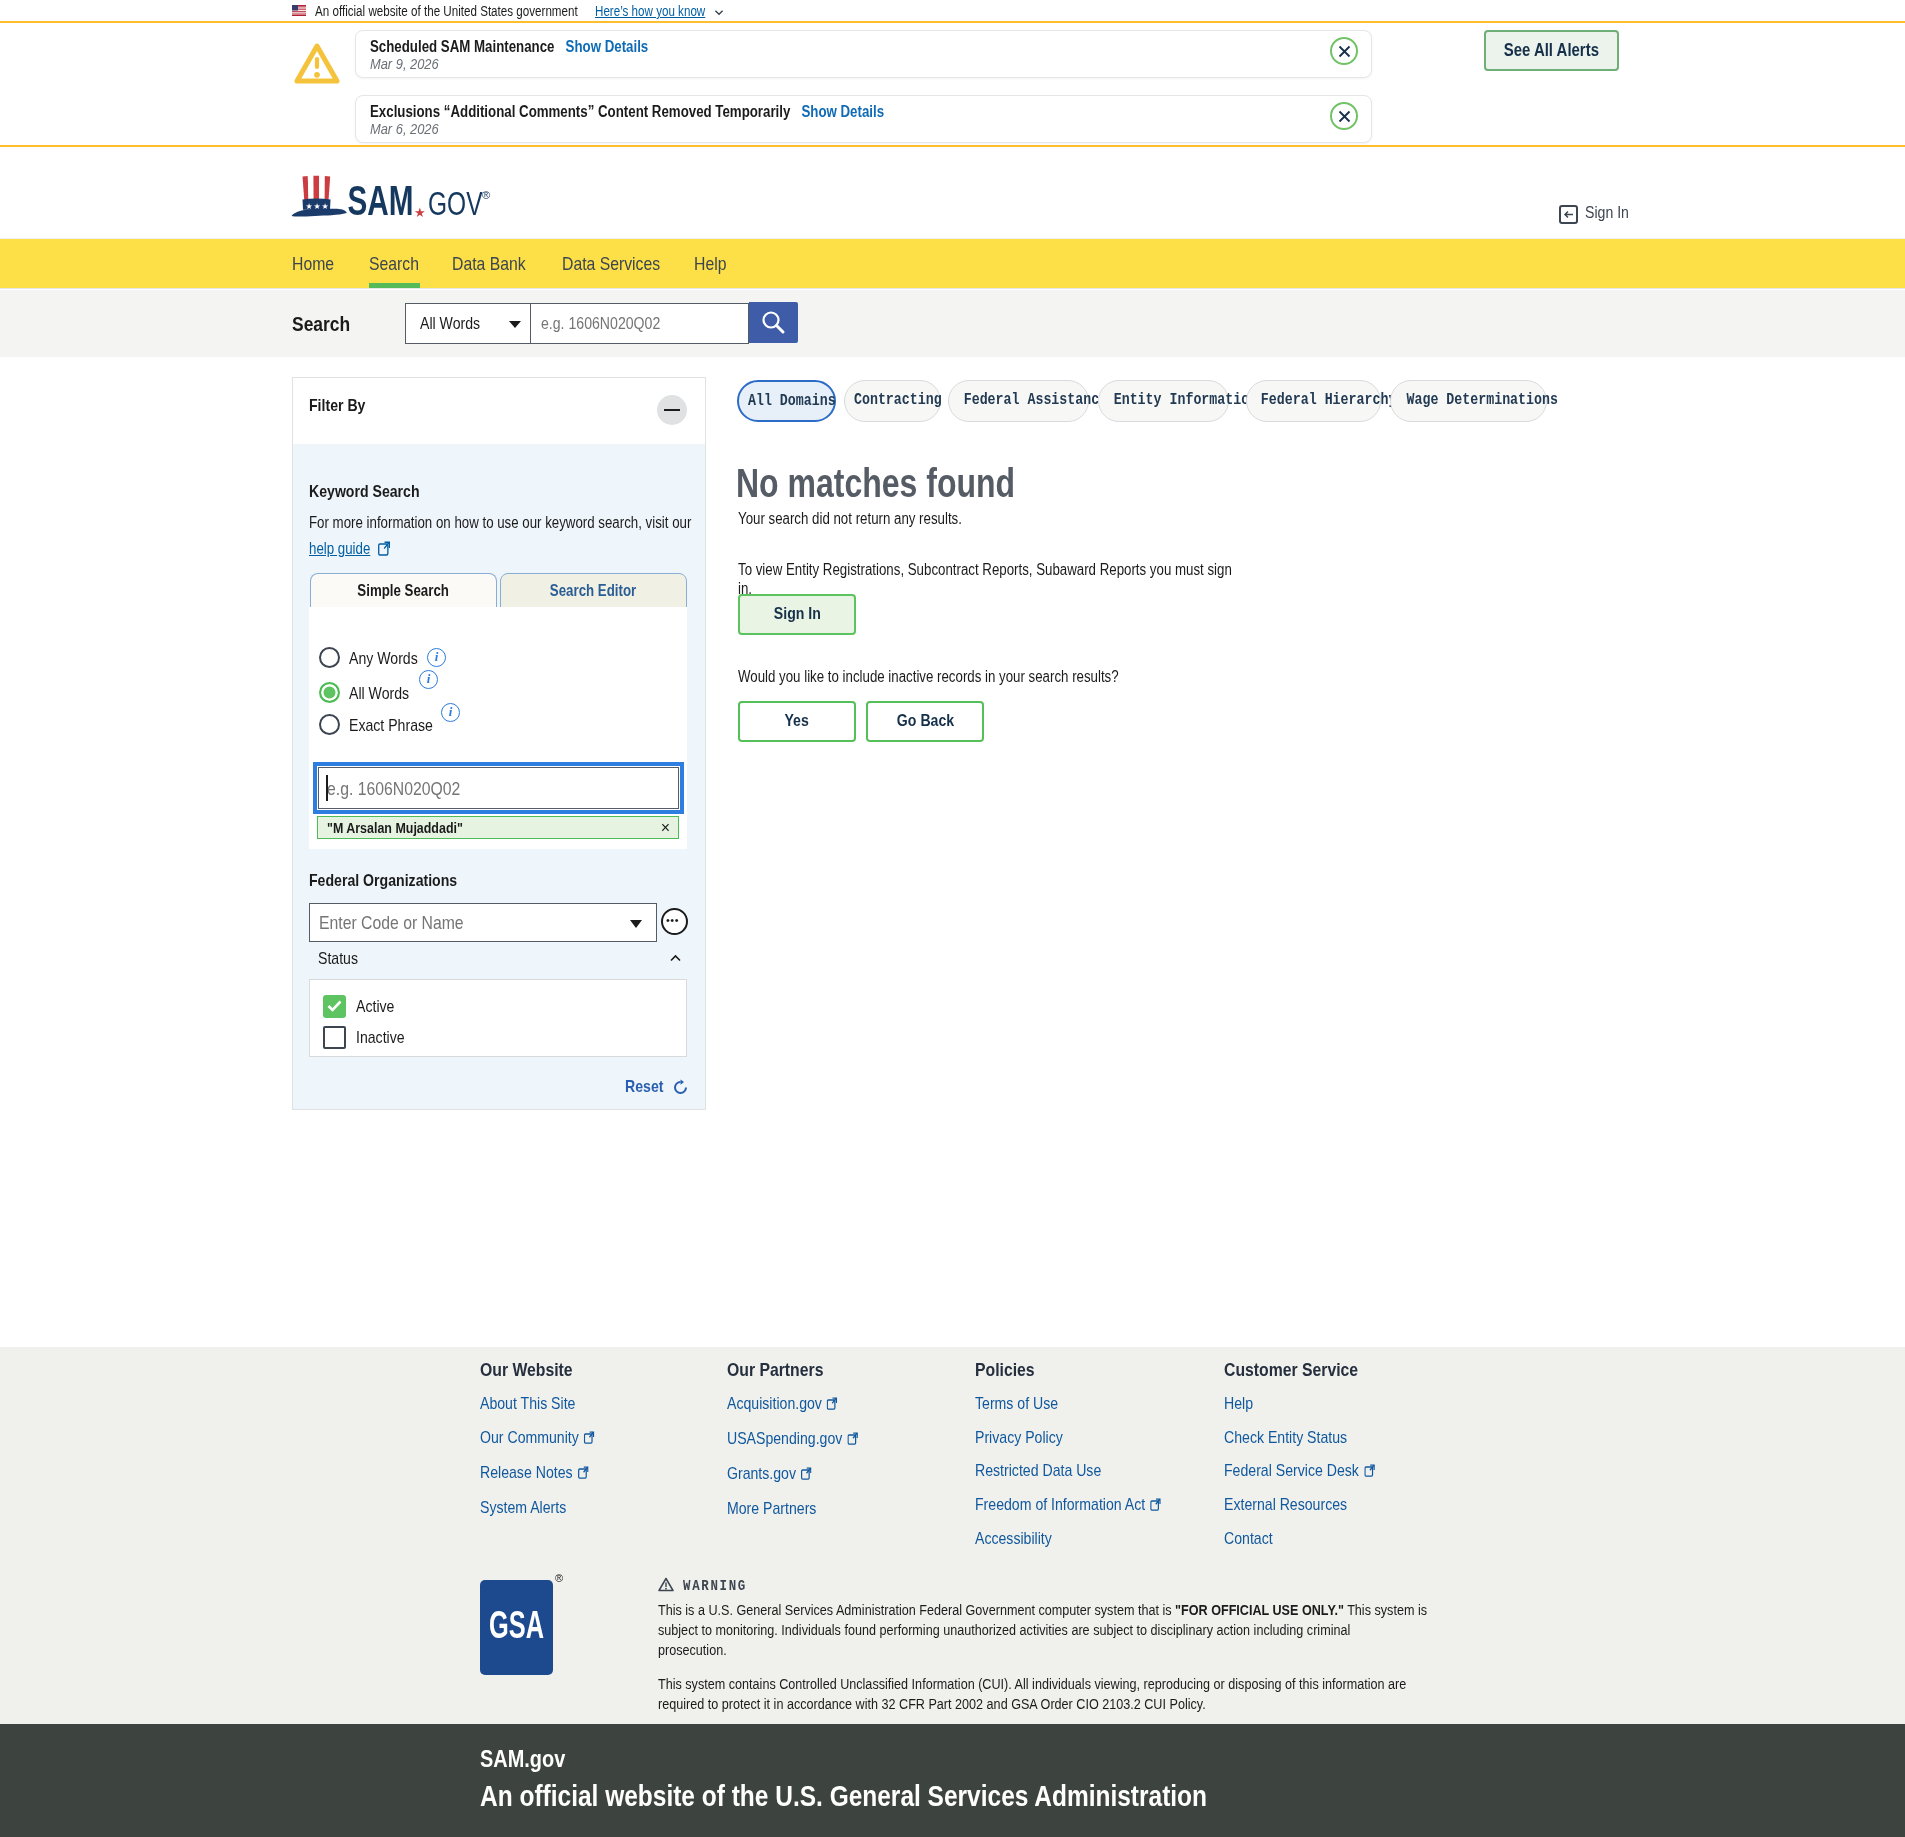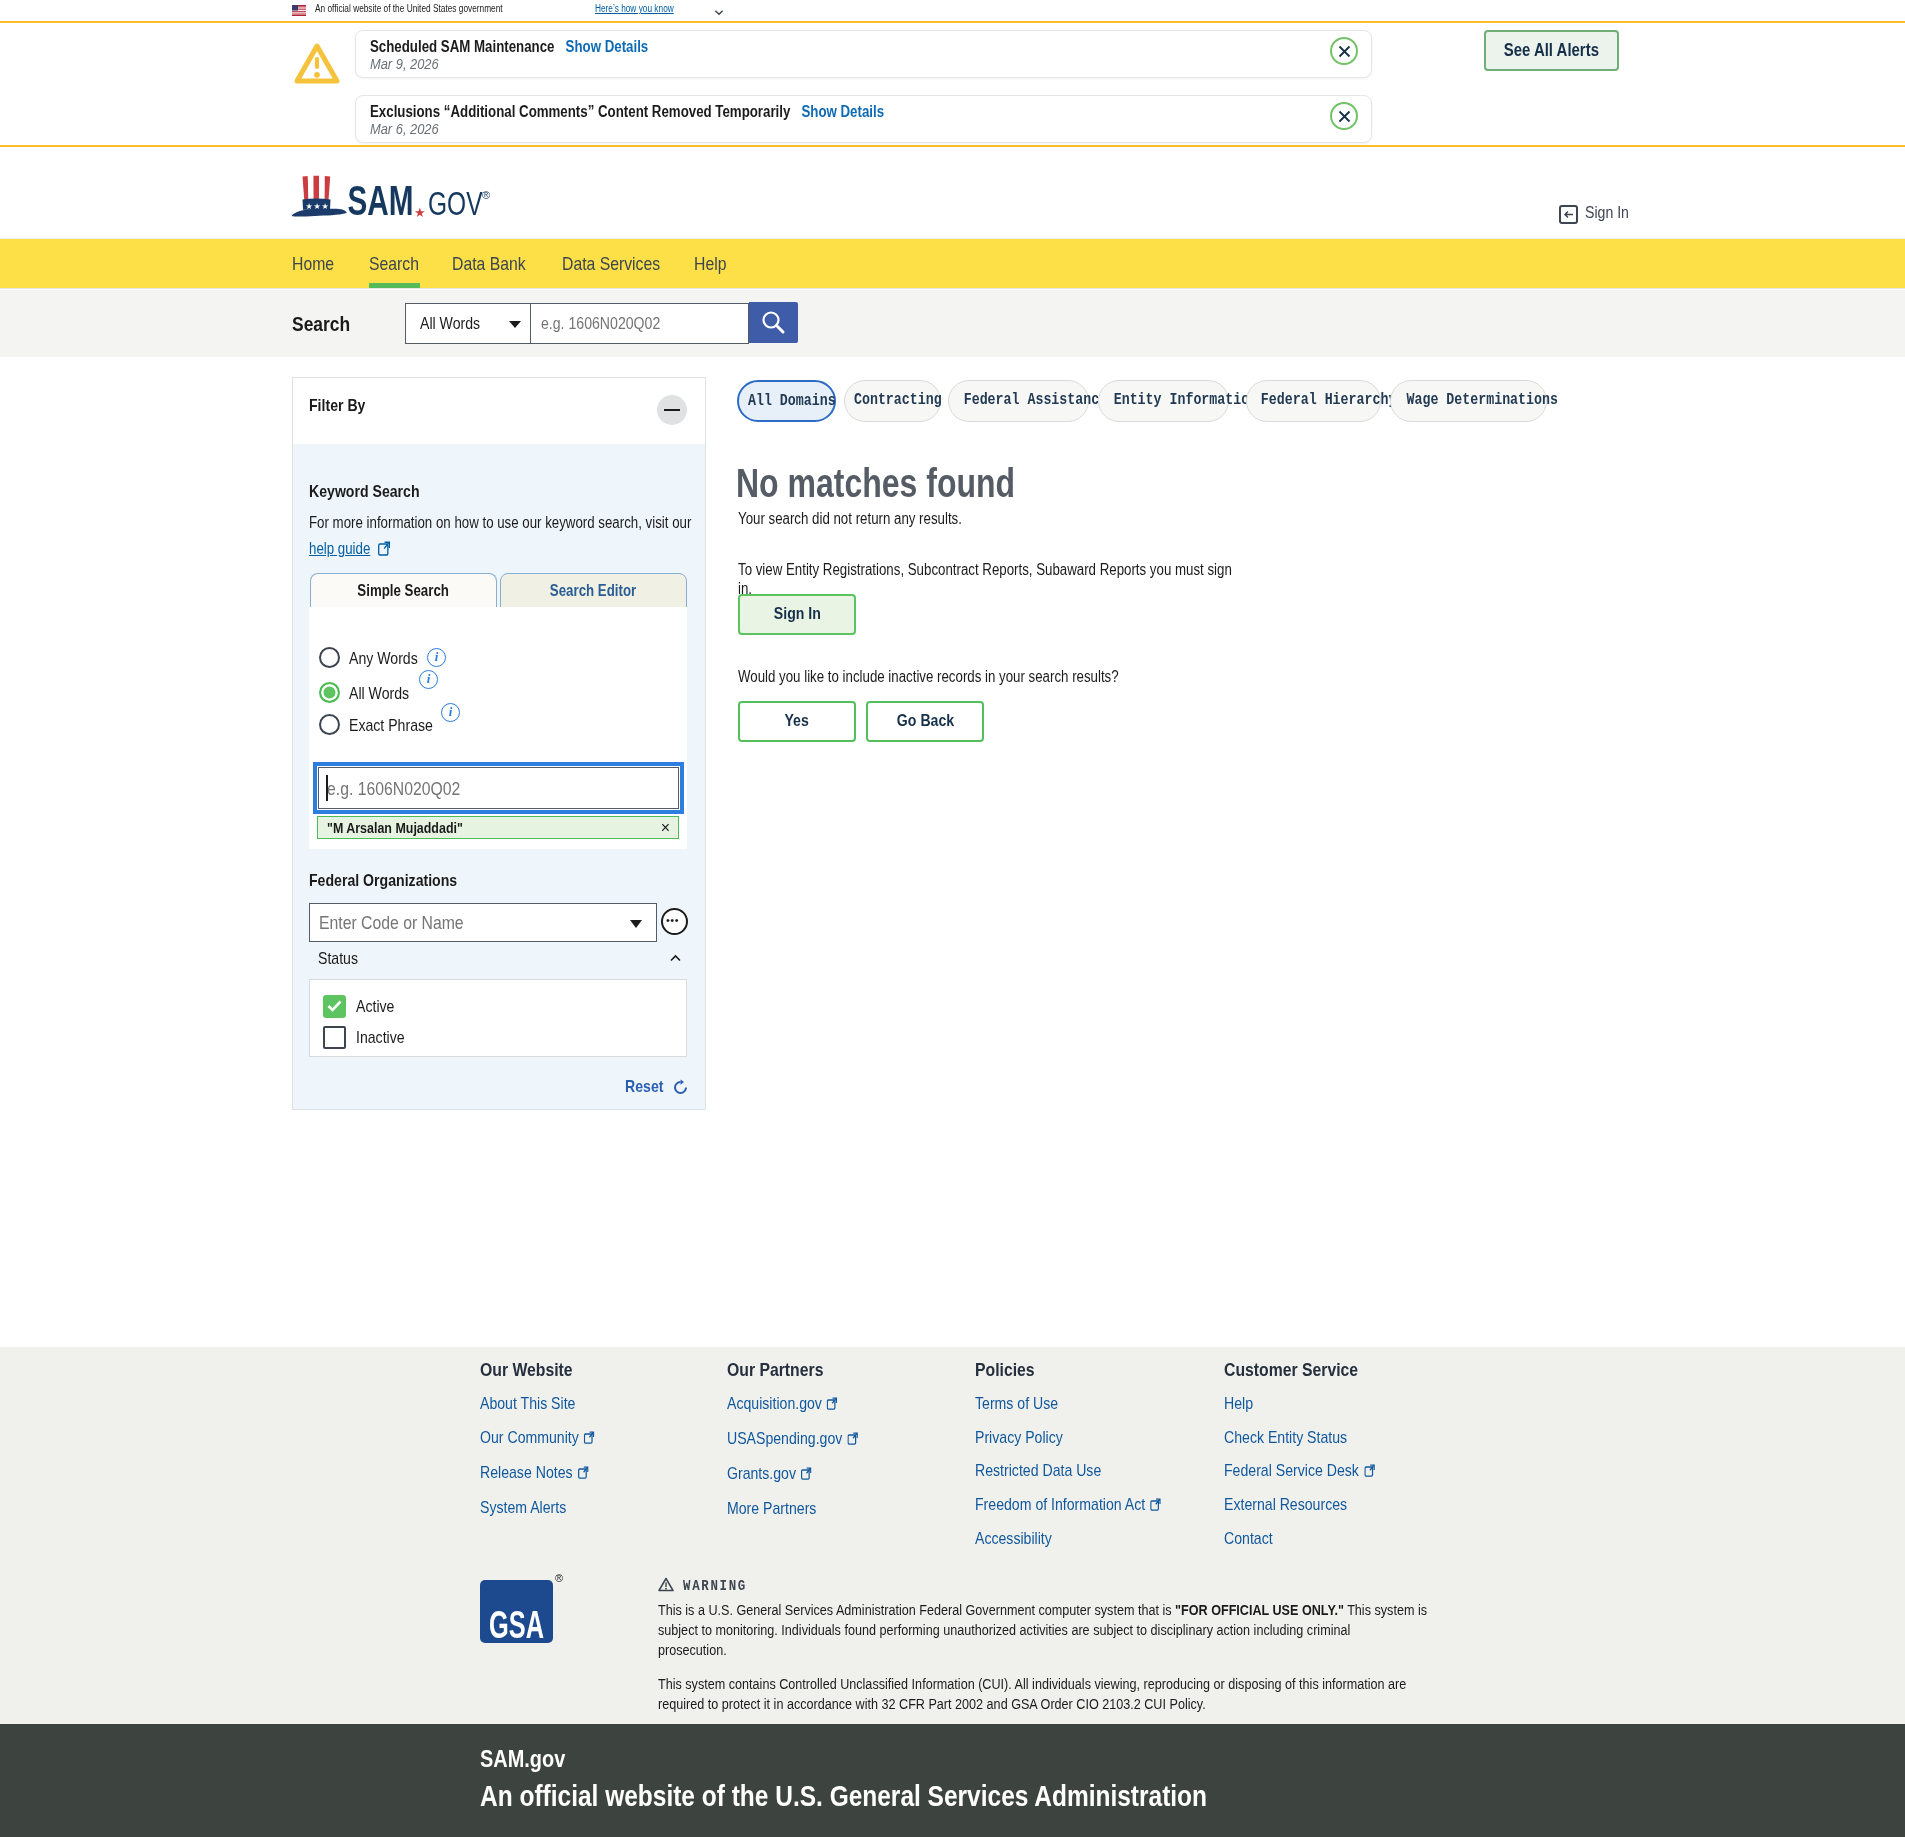--- a/index.html
+++ b/index.html
@@ -3,21 +3,21 @@
 <meta charset="utf-8">
 <style>
 * { margin:0; padding:0; box-sizing:border-box; }
 html,body { width:1905px; height:1837px; background:#fff; font-family:"Liberation Sans", sans-serif; color:#1b1b1b; }
 #page { position:relative; width:1905px; height:1837px; overflow:hidden; background:#fff; }
 .sx { display:inline-block; transform:scaleX(.83); transform-origin:0 50%; white-space:nowrap; }
 div.sx, a.sx { display:block; }
 .sc { display:inline-block; transform:scaleX(.83); transform-origin:50% 50%; white-space:nowrap; }
 
 
-#govbanner { position:absolute; left:0; top:0; width:1905px; height:23px; background:#fff; border-bottom:2px solid #ffbe2e; font-size:10px; color:#1b1b1b; }
+#govbanner { position:absolute; left:0; top:0; width:1905px; height:23px; background:#fff; border-bottom:2px solid #ffbe2e; font-size:14px; color:#1b1b1b; }
 #govbanner .flag { position:absolute; left:292px; top:5px; width:14px; height:11px; }
 #govbanner .txt { position:absolute; left:315px; top:3px; }
 #govbanner .how { position:absolute; left:595px; top:3px; color:#005ea2; text-decoration:underline; }
 #govbanner .chev { position:absolute; left:714px; top:8px; width:10px; height:9px; }
 
 
 #alerts { position:absolute; left:0; top:24px; width:1905px; height:123px; background:#fff; border-bottom:2px solid #ffbe2e; }
 .warnicon { position:absolute; left:293px; top:18px; }
 .alertbox { position:absolute; left:355px; width:1017px; background:#fff; border:1px solid #e6e6e6; border-radius:8px; box-shadow:0 1px 3px rgba(0,0,0,.05); }
 .alertbox .t { font-weight:bold; font-size:16px; color:#1b1b1b; }
@@ -101,21 +101,21 @@
 .res3 { position:absolute; left:738px; top:668px; font-size:16px; }
 #yesbtn { left:738px; top:701px; width:118px; background:#fff; border:2.5px solid #55c05a; line-height:36px; }
 #gobackbtn { left:866px; top:701px; width:118px; background:#fff; border:2.5px solid #55c05a; line-height:36px; }
 
 
 #footer { position:absolute; left:0; top:1347px; width:1905px; height:377px; background:#f0f0ec; }
 .fh { position:absolute; font-size:19px; font-weight:bold; color:#252f3e; }
 .fl { position:absolute; font-size:17px; color:#10589e; white-space:nowrap; }
 .fl .ext { display:inline-block; margin-left:6px; }
 #darkbar { position:absolute; left:0; top:1724px; width:1905px; height:113px; background:#3d433f; color:#fff; }
-#gsalogo { position:absolute; left:480px; top:1580px; width:73px; height:63px; background:#1d4a8f; border-radius:5px; color:#fff; }
+#gsalogo { position:absolute; left:480px; top:1580px; width:73px; height:95px; background:#1d4a8f; border-radius:5px; color:#fff; }
 #warnhdr { position:absolute; left:658px; top:1577px; font-family:"Liberation Mono", monospace; font-size:15px; font-weight:bold; color:#3d4551; white-space:nowrap; }
 .warnp { position:absolute; left:658px; font-size:15.2px; line-height:20px; color:#1b1b1b; }
 </style>
 </head>
 <body>
 <div id="page">
 
   <div id="govbanner">
     <svg class="flag" viewBox="0 0 14 11">
         <rect width="14" height="11" fill="#b22234"></rect>

